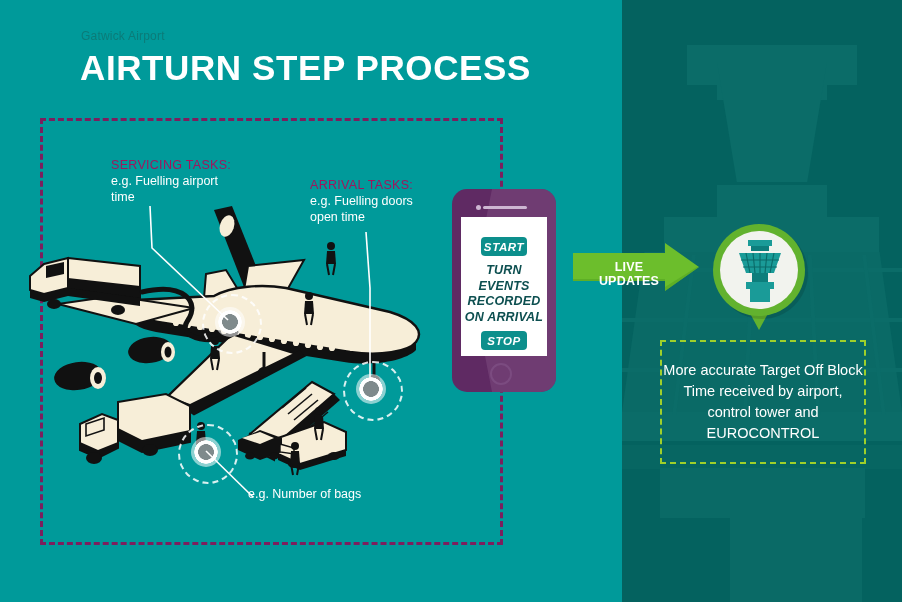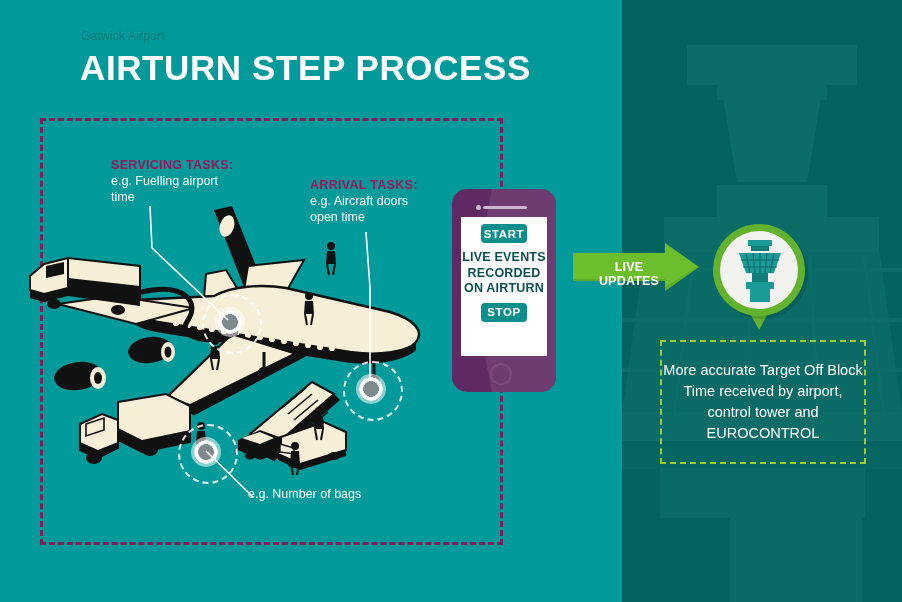--- a/index.html
+++ b/index.html
@@ -12,21 +12,21 @@
   
   .kicker{position:absolute;left:81px;top:29px;font-size:12px;color:#0b7b78;letter-spacing:.2px;}
   .title{position:absolute;left:80px;top:48px;font-size:35px;font-weight:bold;color:#ffffff;letter-spacing:.6px;}
 
   
   .dashbox{position:absolute;left:40px;top:118px;width:463px;height:427px;
            border:3px dashed #7c1f5e;border-radius:1px;box-sizing:border-box;}
 
   
   .callout{position:absolute;}
-  .callout .hd{font-size:12.5px;font-weight:bold;color:#9e175e;letter-spacing:.3px;line-height:16px;}
+  .callout .hd{font-size:12.5px;font-weight:normal;color:#9e175e;letter-spacing:.3px;line-height:16px;}
   .callout .bd{font-size:12.5px;color:#ffffff;line-height:16px;}
   #co-serv{left:111px;top:157px;}
   #co-arr{left:310px;top:177px;}
   #co-dep{left:248px;top:486px;}
 
   
   .lead{position:absolute;stroke:#ffffff;stroke-width:1.6;fill:none;}
 
   
   .marker{position:absolute;width:30px;height:30px;border-radius:50%;
@@ -241,36 +241,36 @@
     <polyline class="lead" points="366,232 370,288 370,380"></polyline>
     <polyline class="lead" points="253,497 206,451"></polyline>
   </svg>
 
   <div class="callout" id="co-serv">
     <div class="hd">SERVICING TASKS:</div>
     <div class="bd" style="width:120px;">e.g. Fuelling airport time</div>
   </div>
   <div class="callout" id="co-arr">
     <div class="hd">ARRIVAL TASKS:</div>
-    <div class="bd" style="width:114px;">e.g. Aircraft doors open time</div>
+    <div class="bd" style="width:114px;">e.g. Fuelling doors open time</div>
   </div>
   <div class="callout" id="co-dep">
     <div class="bd" style="width:170px;">e.g. Number of bags</div>
   </div>
 
   <div class="phone">
     <svg class="phone-sheen" viewBox="0 0 104 203" preserveAspectRatio="none">
       <path d="M40 0 L104 0 L104 203 L104 203 L40 203 L20 100 Z" fill="#7c4b80" opacity=".55"></path>
     </svg>
     <div class="phone-cam"></div>
     <div class="phone-speaker"></div>
     <div class="phone-screen">
-      <div style="padding:7px 0 0;">
+      <div style="padding:20px 0 0;font-style:italic;">
         <div class="pill">START</div>
-        <div class="phone-msg">LIVE EVENTS RECORDED ON AIRTURN</div>
+        <div class="phone-msg">TURN EVENTS RECORDED ON ARRIVAL</div>
         <div class="pill">STOP</div>
       </div>
     </div>
     <div class="phone-home"></div>
   </div>
 
   <div class="arrow-wrap">
     <svg width="126" height="48" viewBox="0 0 126 48">
       <path d="M0 10 L92 10 L92 0 L126 24 L92 48 L92 38 L0 38 Z" fill="#6cbe2c"></path>
       <path d="M0 38 L92 38 L92 48 L126 24 L124 24 L92 44 L92 36 L0 36 Z" fill="#4f9f20" opacity=".5"></path>

